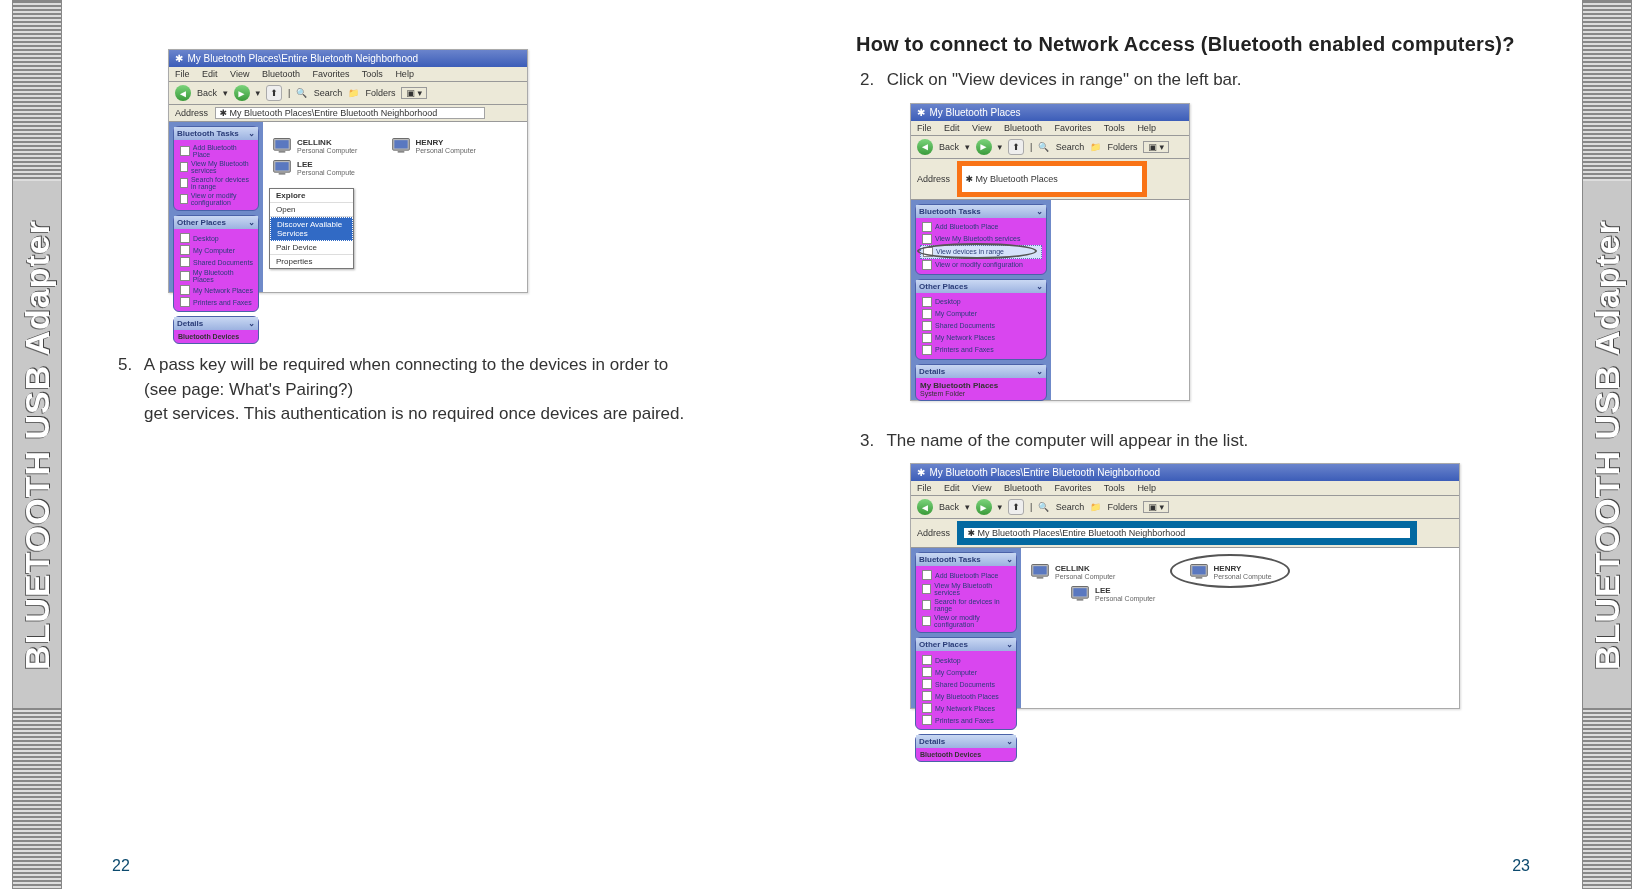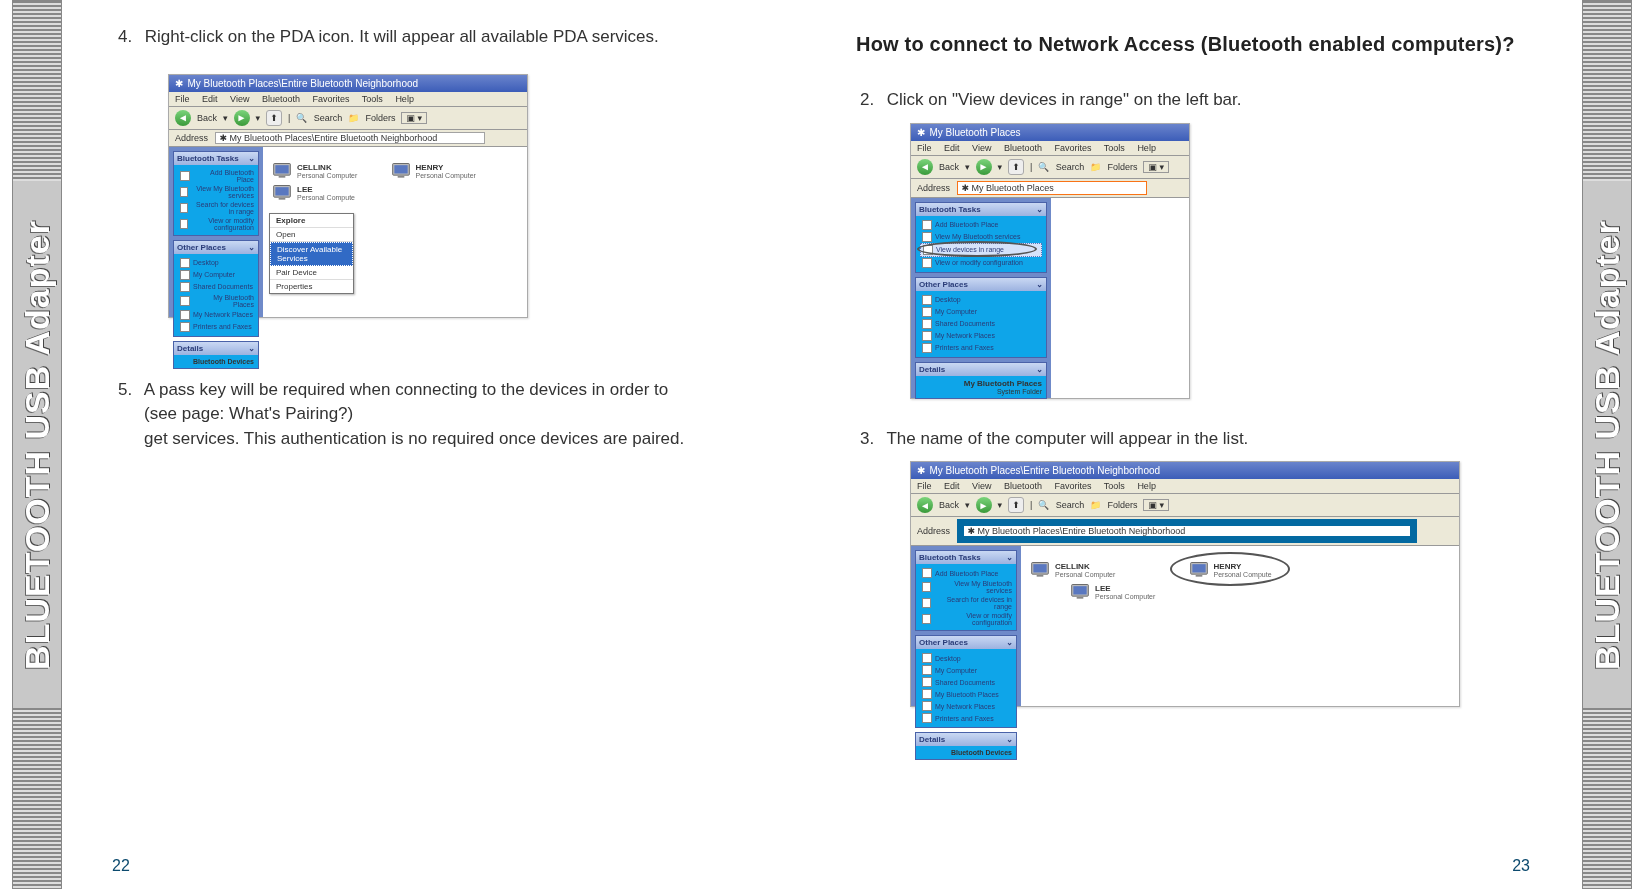--- a/index.html
+++ b/index.html
@@ -65,21 +65,21 @@
 .step .num {
   display: inline-block;
   width: 22px;
   color: #333;
 }
 .step-body { margin-left: 26px; }
 .heading {
   font-size: 20px;
   font-weight: 700;
   color: #222;
-  margin: 8px 0 32px 4px;
+  margin: 8px 0 12px 4px;
   letter-spacing: 0.2px;
 }
 .pagenum {
   position: absolute;
   bottom: 14px;
   font-size: 16px;
   color: #0c4a6e;
 }
 .pagenum.left { left: 32px; }
 .pagenum.right { right: 32px; }
@@ -126,25 +126,24 @@
 .btn-green { background: linear-gradient(#7bd47b,#3a9a3a); }
 .btn-up { width:16px; height:16px; background:#eee; border:1px solid #aaa; border-radius:3px; display:inline-flex;align-items:center;justify-content:center;}
 .shot-body { display:flex; background:#e6e6e6;}
 .sidebar {
   width: 94px;
   background: #6f8ac9;
   padding: 4px;
   display:flex; flex-direction:column; gap:4px;
 }
 .side-box {
-  background: #0ea5e9;
+  background: #d946ef;
   border: 1px solid #4a62a8;
-  border-radius: 0;
+  border-radius: 6px;
   padding: 3px 4px;
-  text-align: right;
 }
 .side-title {
   background: linear-gradient(#c9d8f3,#9cb2e0);
   font-weight: bold;
   font-size: 8px;
   color: #2a3c78;
   padding: 2px 3px;
   margin: -3px -4px 3px -4px;
   display:flex;justify-content:space-between;align-items:center;
 }
@@ -183,24 +182,20 @@
 
 <div class="spine spine-right">
   <div class="spine-hatch top"></div>
   <div class="spine-hatch bottom"></div>
   <div class="spine-text">BLUETOOTH USB Adapter</div>
 </div>
 
 <div class="page page-left">
   <div class="content">
 
-    <div class="step">
-      <span class="num">4.</span>
-      <span>Right-click on the PDA icon. It will appear all available PDA services.</span>
-    </div>
 
     <div class="shot" style="width:360px;margin:24px 0 24px 58px;">
       <div class="titlebar">
         <span>✱</span>
         <span>My Bluetooth Places\Entire Bluetooth Neighborhood</span>
       </div>
       <div class="menubar">
         <span>File</span>
         <span>Edit</span>
         <span>View</span>
@@ -379,21 +374,21 @@
         <span class="btn-up">⬆</span>
         <span>|</span>
         <span>🔍</span>
         <span>Search</span>
         <span>📁</span>
         <span>Folders</span>
         <span style="border:1px solid #999;padding:0 4px;">▣ ▾</span>
       </div>
       <div class="addrbar">
         <span>Address</span>
-        <span style="border:1px solid #f97316;background:#fff;padding:1px 4px;margin-left:4px;display:inline-block;width:190px;">
+        <span style="border:5px solid #f97316;background:#fff;padding:8px 4px;margin-left:4px;display:inline-block;width:190px;">
           <span>✱</span>
           <span>My Bluetooth Places</span>
         </span>
       </div>
       <div class="shot-body" style="height:200px;">
         <div class="sidebar" style="width:140px;">
           <div class="side-box">
             <div class="side-title">
                 <span>Bluetooth Tasks</span>
                 <span class="chevron">⌄</span>

